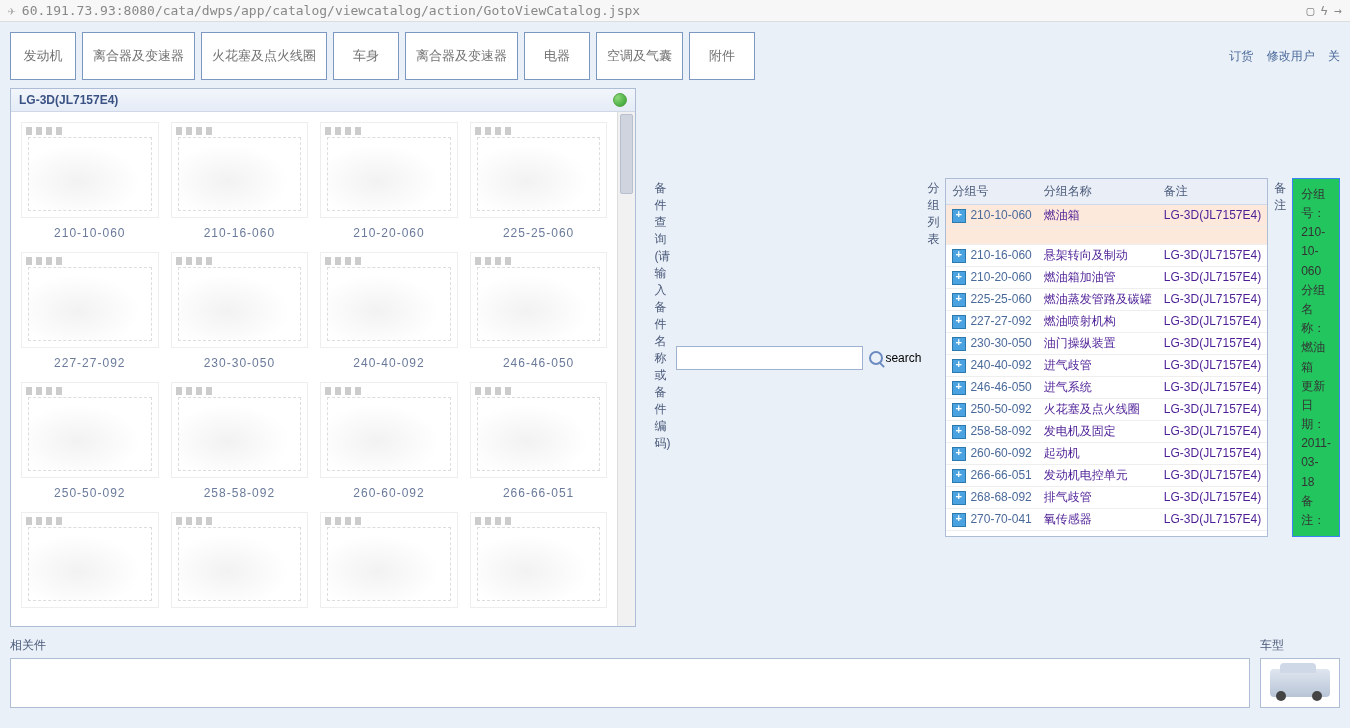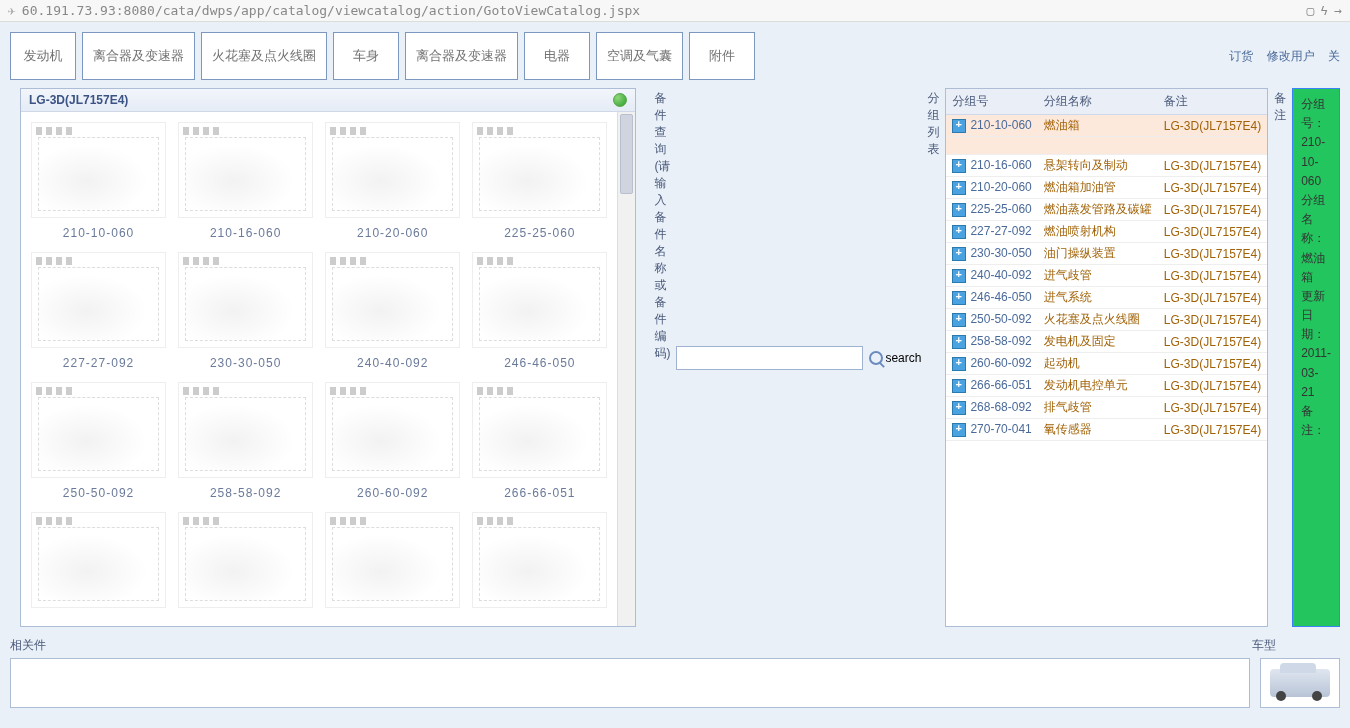--- a/index.html
+++ b/index.html
@@ -7,21 +7,21 @@
 .url-bar { background: #f7f7f7; padding: 3px 8px; font-family: Consolas, monospace; font-size: 13px; color: #888; display: flex; align-items: center; border-bottom: 1px solid #ddd; }
 .url-bar .rocket { margin-right: 6px; color: #aaa; }
 .url-bar .spacer { flex: 1; }
 .url-bar .icon { margin-left: 6px; color: #888; cursor: pointer; }
 .topbar { display: flex; align-items: center; padding: 10px 10px 8px 10px; }
 .topbar .tabs { display: flex; gap: 6px; }
 .topbar .tab { border: 1px solid #7c98c0; background: #fff; color: #737373; padding: 8px 10px; min-width: 66px; height: 48px; display: flex; align-items: center; justify-content: center; text-align: center; line-height: 1.3; cursor: pointer; font-size: 13px; }
 .topbar .spacer { flex: 1; }
 .topbar .links { color: #4a6a9a; }
 .topbar .links a { color: #4a6a9a; text-decoration: none; margin-left: 10px; cursor: pointer; }
-.content { display: flex; padding: 0 10px 8px 20px; gap: 18px; }
+.content { display: flex; padding: 0 10px 8px 10px; gap: 18px; align-items: center; }
 .left-panel { width: 700px; border: 1px solid #aebdd6; background: #fff; display: flex; flex-direction: column; }
 .panel-header { background: linear-gradient(#f2f5fb,#e5ecf6); border-bottom: 1px solid #d0d8e8; padding: 4px 8px; display: flex; align-items: center; }
 .panel-header .title { color: #3b5284; font-weight: bold; }
 .panel-header .spacer { flex: 1; }
 .panel-header .globe { width: 14px; height: 14px; border-radius: 50%; background: radial-gradient(circle at 30% 30%, #8fd87a, #2b9e2b); border: 1px solid #5aa54a; }
 .thumbs-wrap { flex: 1; display: flex; overflow: hidden; }
 .thumbs { padding: 6px; display: grid; grid-template-columns: repeat(4, 1fr); gap: 4px; flex: 1; overflow-y: hidden; }
 .thumb { display: flex; flex-direction: column; align-items: center; padding: 4px; cursor: pointer; }
 .thumb-img { width: 100%; height: 96px; background: #fff; border: 1px solid #eee; position: relative; overflow: hidden; }
 .thumb-img::before { content: ""; position: absolute; top: 4px; left: 4px; width: 40px; height: 8px; background: repeating-linear-gradient(90deg,#ccc,#ccc 6px,#fff 6px,#fff 10px); }
@@ -34,21 +34,21 @@
 .search-row { display: flex; align-items: center; gap: 6px; }
 .search-input { flex: 1; border: 1px solid #9fb3d0; height: 24px; padding: 2px 4px; }
 .search-btn { display: flex; align-items: center; gap: 2px; cursor: pointer; color: #000000; }
 .search-btn .mag { width: 14px; height: 14px; border: 2px solid #6a8ac0; border-radius: 50%; position: relative; }
 .search-btn .mag::after { content: ""; position: absolute; width: 6px; height: 2px; background: #6a8ac0; bottom: -3px; right: -4px; transform: rotate(45deg); }
 .table-box { border: 1px solid #aebdd6; background: #fff; }
 .tbl { width: 100%; border-collapse: collapse; }
 .tbl th { background: #e9eef7; color: #4a5a7a; text-align: left; padding: 4px 6px; border-bottom: 1px solid #cfd8ea; font-weight: normal; }
 .tbl td { padding: 2px 6px; border-bottom: 1px solid #eee; white-space: nowrap; }
 .tbl tr.sel td { background: #fde8dc; }
-.tbl tr.sel td, .tbl tr td { color: #a16207; }
+.tbl tr.sel td, .tbl tr td { color: #4c1d95; }
 .row-icon { display: inline-block; width: 14px; height: 14px; background: #4aa3e0; border: 1px solid #2a7ab0; vertical-align: middle; margin-right: 4px; position: relative; }
 .row-icon::after { content: "+"; position: absolute; top: -2px; left: 2px; color: #fff; font-size: 11px; font-weight: bold; }
 .tbl tr.sel .col-code, .tbl tr .col-code { color: #4a6a9a; }
 .note-box { border: 1px solid #3b82f6; background: #22c55e; padding: 6px 8px; line-height: 1.6; color: #333; }
 .bottom { display: flex; padding: 0 10px 6px 10px; gap: 10px; }
 .related-box { flex: 1; border: 1px solid #aebdd6; background: #fff; height: 50px; }
 .vehicle-box { width: 80px; border: 1px solid #aebdd6; background: #fff; height: 50px; display: flex; align-items: center; justify-content: center; }
 .car { width: 60px; height: 28px; background: linear-gradient(#dfe6f0,#b8c4d6); border-radius: 4px; position: relative; }
 .car::before { content: ""; position: absolute; top: -6px; left: 10px; right: 14px; height: 10px; background: #cfd8e6; border-radius: 4px 4px 0 0; }
 .car::after { content: ""; position: absolute; bottom: -4px; left: 6px; width: 10px; height: 10px; background: #444; border-radius: 50%; box-shadow: 36px 0 0 #444; }
@@ -262,27 +262,27 @@
               <td>LG-3D(JL7157E4)</td>
             </tr>
           </tbody>
       </table>
     </div>
 
     <div class="section-label">备注</div>
     <div class="note-box">
       <div>分组号：210-10-060</div>
       <div>分组名称：燃油箱</div>
-      <div>更新日期：2011-03-21</div>
+      <div>更新日期：2011-03-18</div>
       <div>备注：</div>
     </div>
   </div>
 </div>
 
-<div class="sec-row" style="padding:0 18px 2px 10px">
+<div class="sec-row" style="padding:0 10px 2px 10px">
   <div class="sec-l section-label">相关件</div>
   <div class="sec-r section-label">车型</div>
 </div>
 <div class="bottom">
   <div class="related-box"></div>
   <div class="vehicle-box">
       <div class="car"></div>
     </div>
 </div>
 

